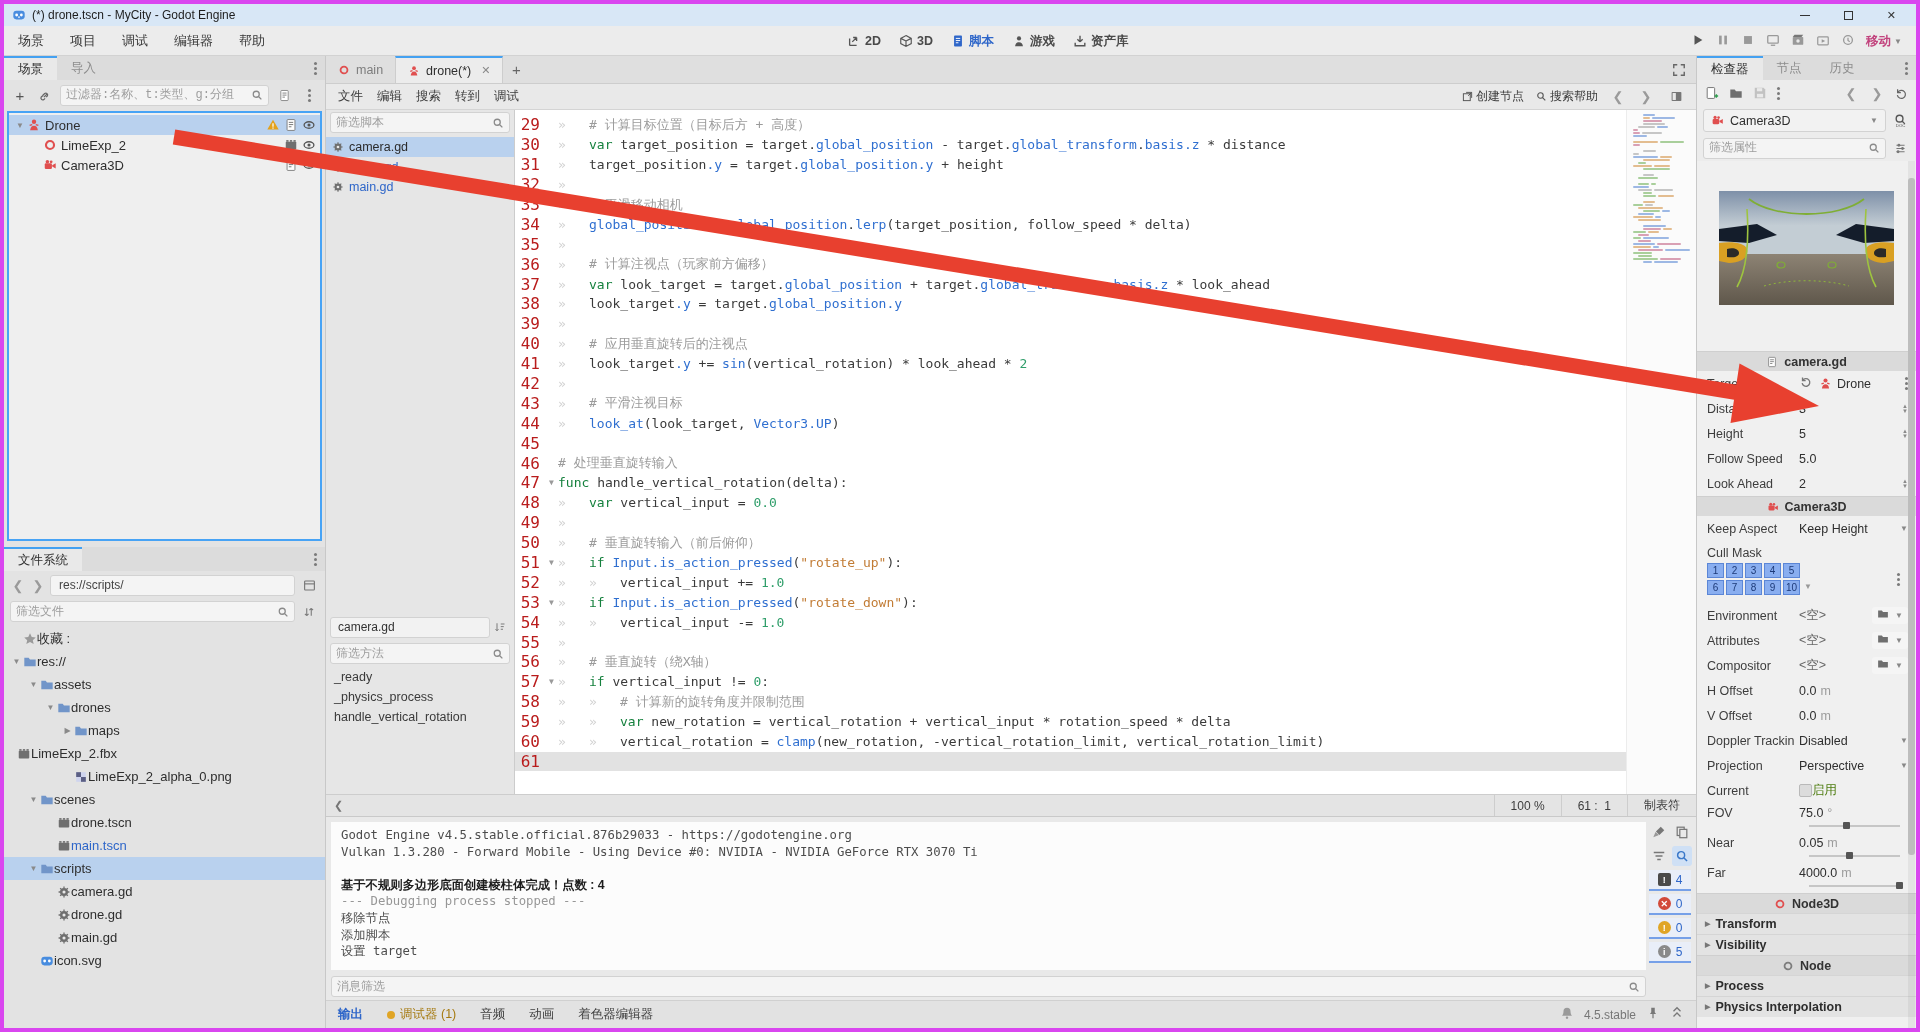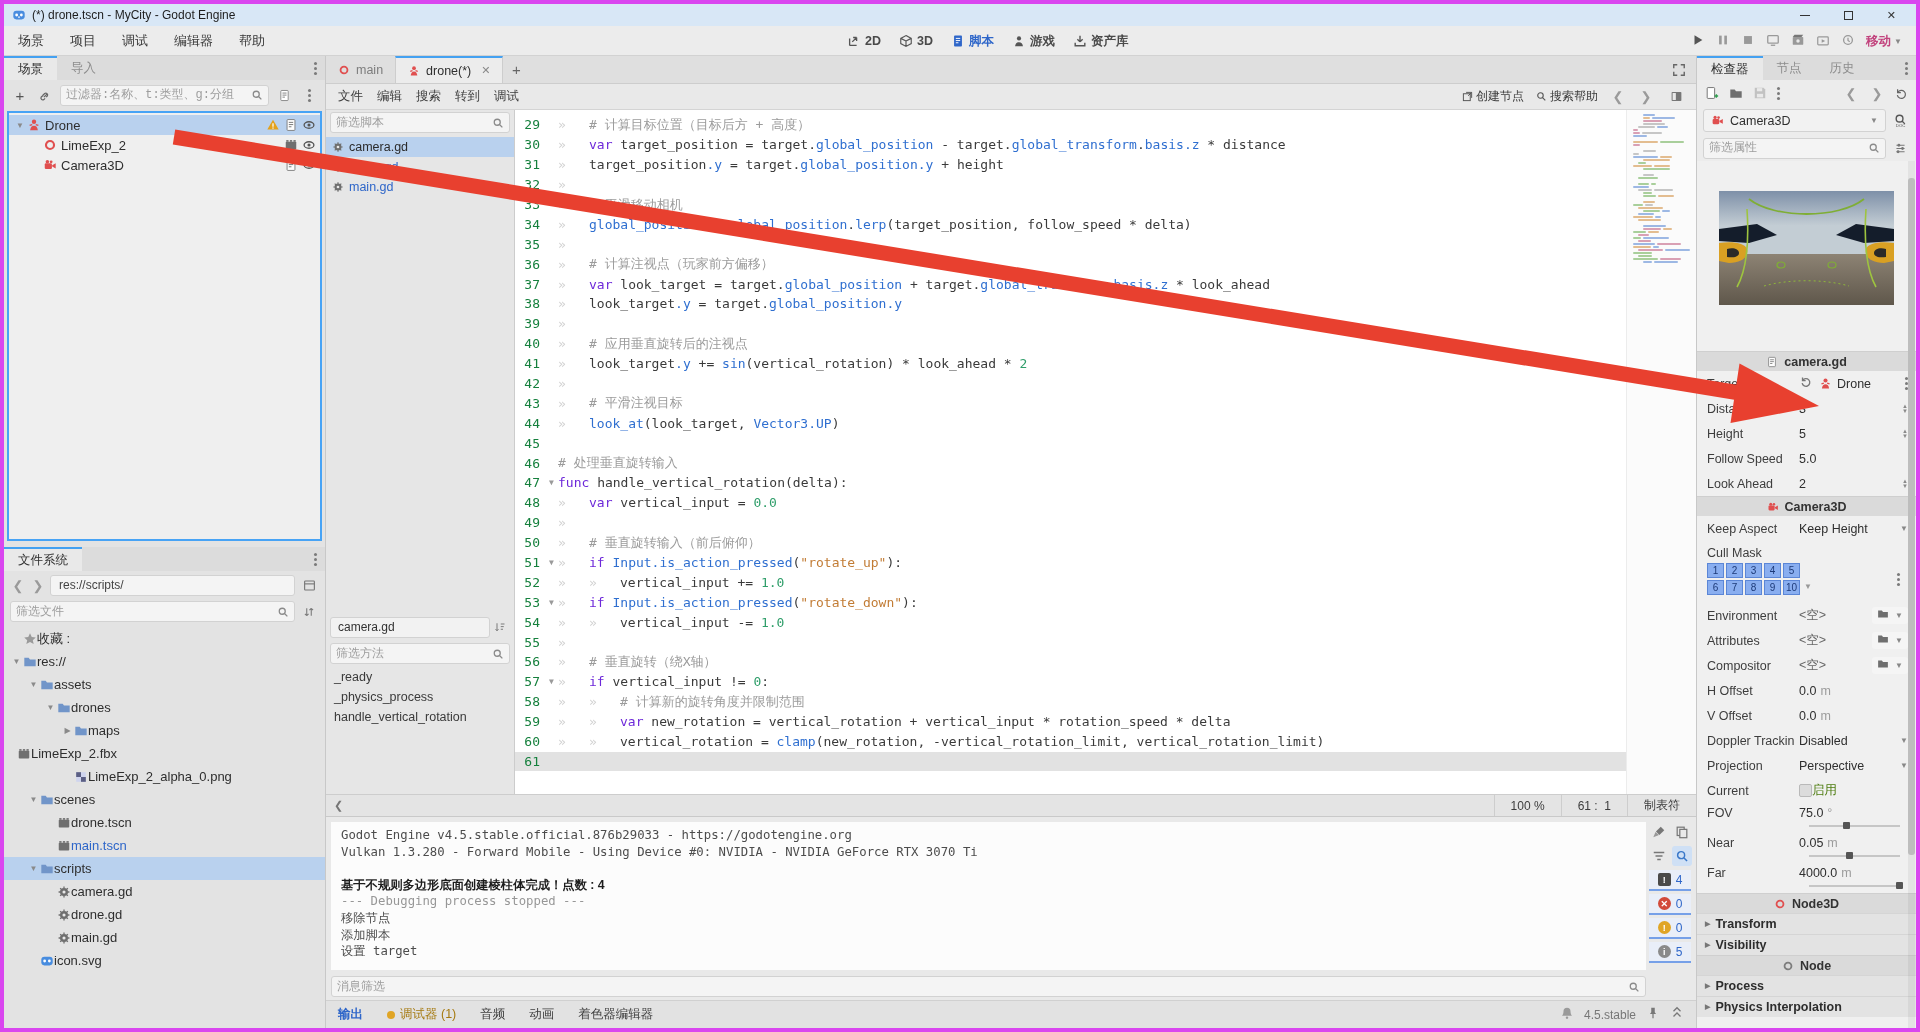--- a/index.html
+++ b/index.html
@@ -78,26 +78,26 @@
   .srow{height:20px;display:flex;align-items:center;gap:5px;padding-left:6px;font-size:12.5px;color:#2e66c9}
   .srow.sel{background:#b9d1ee;color:#2b2b2b}
   .curbox{height:24px;margin:2px 4px;display:flex;align-items:center}
   .curbox .box{flex:1;height:21px;background:#f2f2f2;border:1px solid #d2d2d2;border-radius:3px;display:flex;align-items:center;padding:0 7px;font-size:12px;color:#333}
   .mlist{flex:0 0 128px;padding-top:4px}
   .mrow{height:20px;display:flex;align-items:flex-start;padding-left:8px;font-size:12.5px;color:#3a3a3a}
   
   .codearea{flex:1;position:relative;background:#ffffff;overflow:hidden;padding-top:5px}
   .cl{height:19.9px;display:flex;align-items:center;font-family:"DejaVu Sans Mono",monospace;font-size:13px;white-space:pre}
   .cl.cur{background:#e2e2e2}
-  .cl .ln{flex:0 0 30px;text-align:right;padding-right:5px;color:#15803d;font-size:13px}
+  .cl .ln{flex:0 0 30px;text-align:right;padding-right:5px;color:#b91c1c;font-size:16px}
   .cl .fold{flex:0 0 13px;text-align:center;font-size:8px;color:#9a9a9a}
   .tabm{display:inline-block;width:31px;color:#d2d2d2}
   .ct{color:#3a3a3a}
   .tk-com{color:#9b9b9b}
-  .tk-kw{color:#6d28d9}
+  .tk-kw{color:#15803d}
   .tk-num{color:#2f9e6a}
   .tk-str{color:#c27c35}
   .tk-blt{color:#2f6fd0}
   .minimap{position:absolute;top:0;right:0;width:70px;height:100%;background:#fbfbfb;border-left:1px solid #ececec;padding:4px 6px}
   .mmrow{height:2px;margin-bottom:1px;display:flex;gap:2px}
   .mmseg{height:2px;border-radius:1px}
   .codestatus{height:22px;background:#e4e4e4;border-top:1px solid #cdcdcd;display:flex;align-items:center;flex:0 0 auto}
   .codestatus .lchev{padding:0 8px;color:#777;font-size:11px}
   .statusboxes{margin-left:auto;display:flex;height:100%}
   .sb{display:flex;align-items:center;padding:0 16px;border-left:1px solid #cdcdcd;font-size:12px;color:#3d3d3d;white-space:pre}

